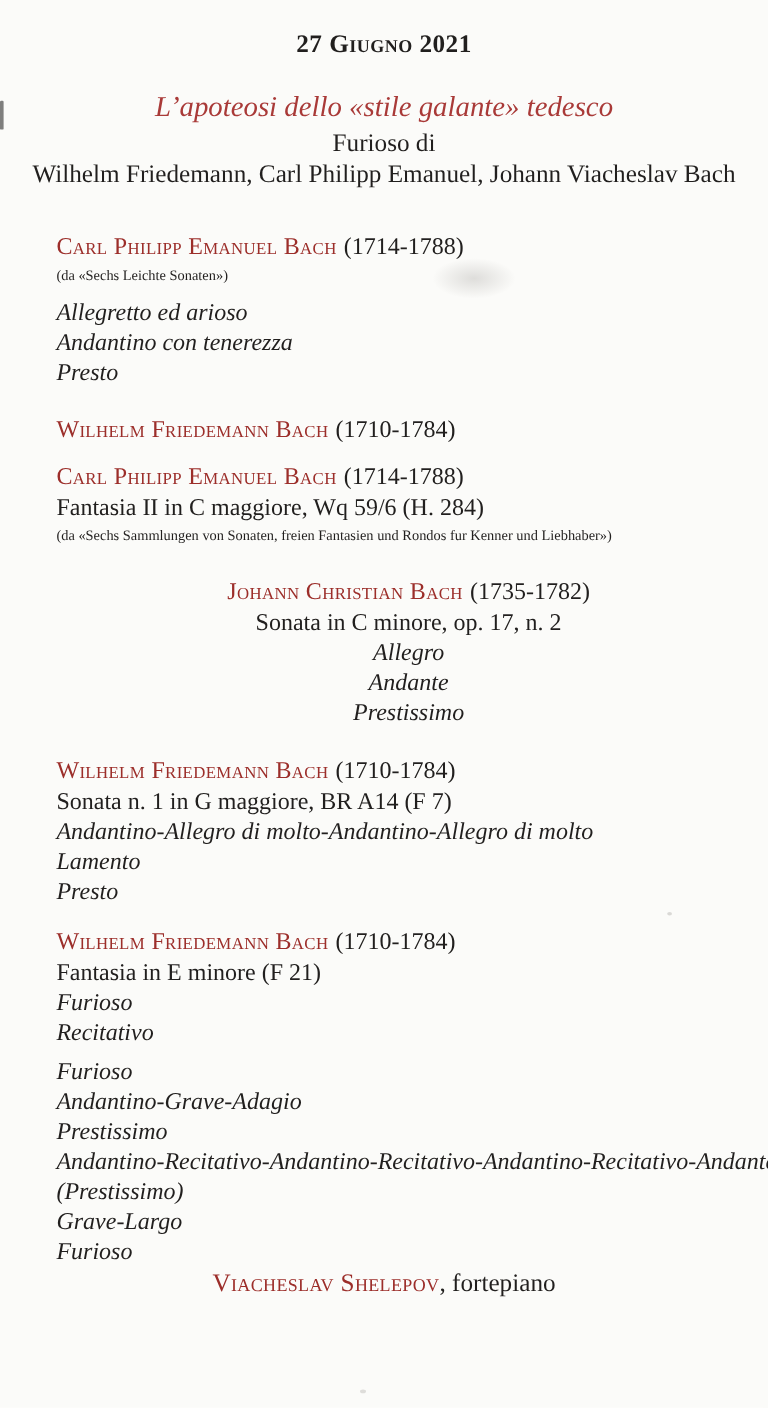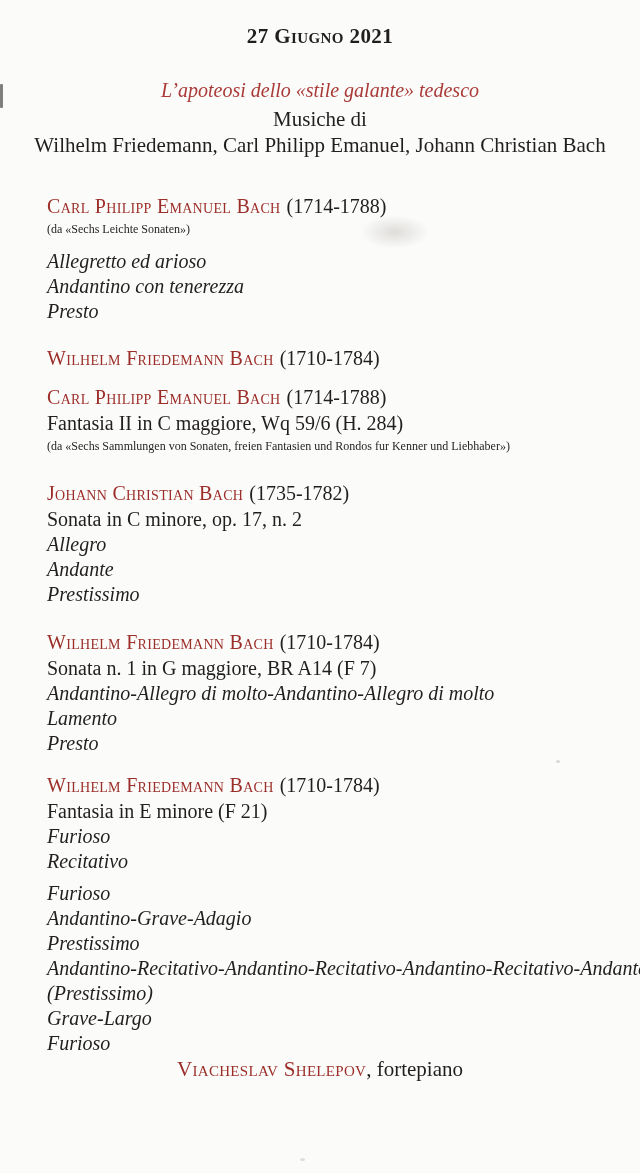--- a/index.html
+++ b/index.html
@@ -22,35 +22,35 @@
   .head { text-align: center; padding-top: 24px; }
   .date {
     font-size: 21px;
     line-height: 24px;
     font-weight: bold;
     font-variant: small-caps;
     letter-spacing: .4px;
   }
   .title {
     margin: 27px 0 0 0;
-    font-size: 20px;
+    font-size: 24px;
     line-height: 30px;
     font-style: italic;
     font-weight: normal;
     color: var(--title-red);
   }
   .subtitle { font-size: 21px; line-height: 26px; margin-top: 1px; }
   .composers { font-size: 21px; line-height: 27px; }
   
   .program { padding: 34px 6px 0 47px; }
   .entry { margin-top: 21px; }
   .entry.first { margin-top: 0; }
   .entry.tight { margin-top: 13px; }
   .entry.tight2 { margin-top: 16px; }
-  .entry.loose { margin-top: 24px; }
+  .entry.loose { margin-top: 24px; text-align: center; }
   .entry.loose2 { margin-top: 22px; }
   .heading { font-size: 20px; line-height: 26px; }
   .cname {
     font-variant: small-caps;
     color: var(--heading-red);
     letter-spacing: .3px;
   }
   .years { margin-left: .30em; }
   .work { font-size: 20px; line-height: 26px; white-space: nowrap; }
   .source { font-size: 12px; line-height: 20px; white-space: nowrap; }
@@ -78,22 +78,22 @@
 <div class="page">
 
   <div class="edge-mark"></div>
   <div class="smudge"></div>
   <div class="speck1"></div>
   <div class="speck2"></div>
 
   <header class="head">
     <div class="date">27 Giugno 2021</div>
     <h1 class="title">L’apoteosi dello «stile galante» tedesco</h1>
-    <div class="subtitle">Musiche di</div>
-    <div class="composers">Wilhelm Friedemann, Carl Philipp Emanuel, Johann Christian Bach</div>
+    <div class="subtitle">Furioso di</div>
+    <div class="composers">Wilhelm Friedemann, Carl Philipp Emanuel, Johann Viacheslav Bach</div>
   </header>
 
   <main class="program">
 
     <section class="entry first">
       <div class="heading">
         <span class="cname">Carl Philipp Emanuel Bach</span><span class="years">(1714-1788)</span>
       </div>
       <div class="source">(da «Sechs Leichte Sonaten»)</div>
       <div class="movements mt">

